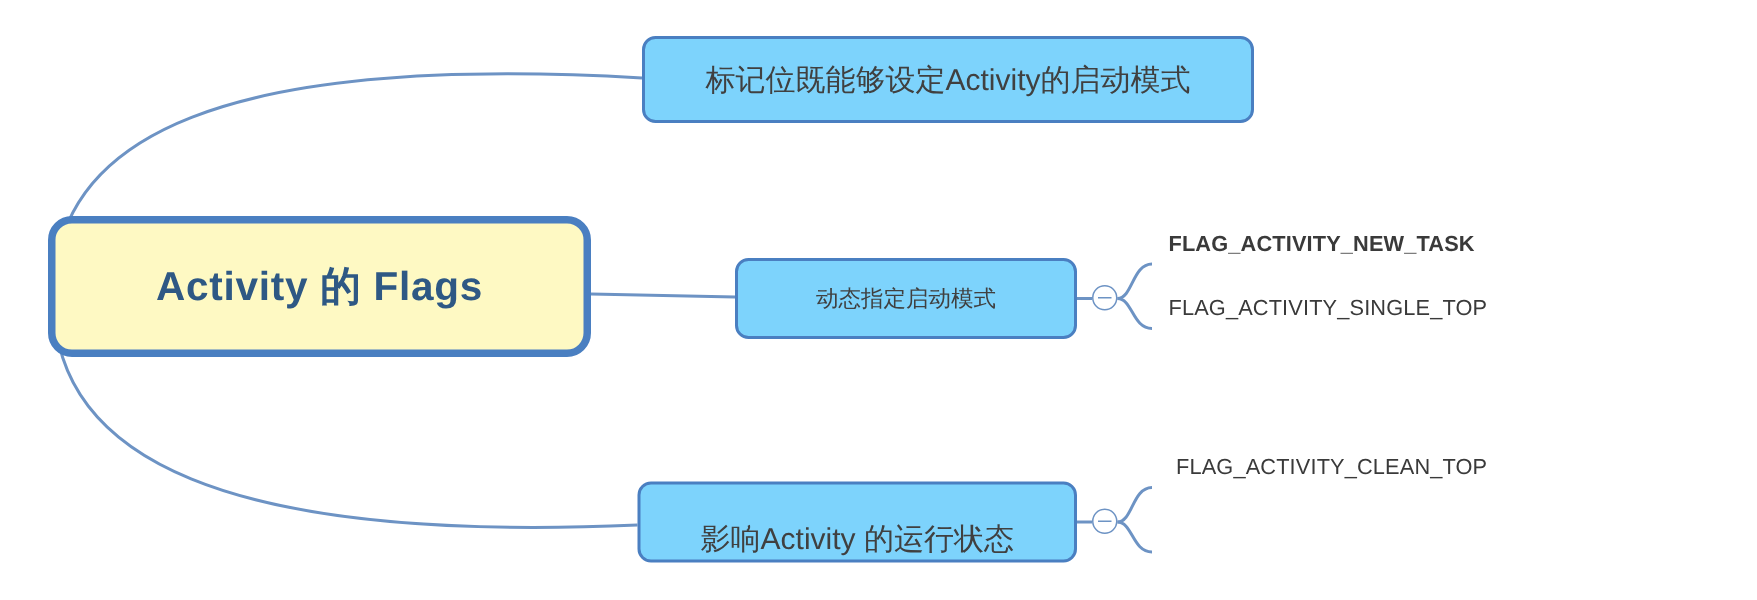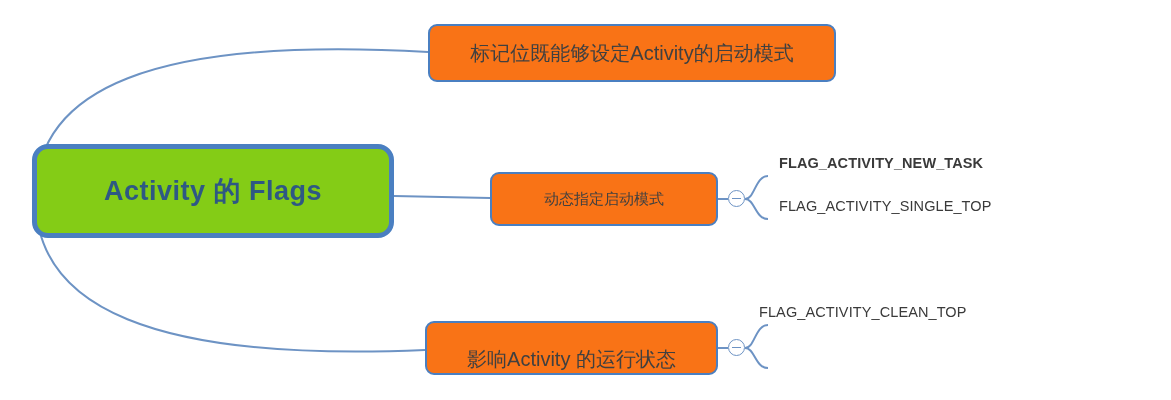--- a/index.html
+++ b/index.html
@@ -29,34 +29,34 @@
     pointer-events: none;
   }
 
   
   .node {
     position: absolute;
     box-sizing: border-box;
     display: flex;
     align-items: center;
     justify-content: center;
-    background: #f97316;
+    background: #7dd3fc;
     border: 2px solid #4a7fc1;
     border-radius: 9px;
     color: #3d3d3d;
     white-space: nowrap;
   }
   .node-root {
     left: 32px;
     top: 144px;
     width: 362px;
     height: 94px;
     border-width: 5px;
     border-radius: 16px;
-    background: #84cc16;
+    background: #fef9c3;
     border-color: #4a7fc1;
     font-size: 27px;
     font-weight: bold;
     color: #2e5884;
     letter-spacing: 0.5px;
   }
   .node-b1 {
     left: 428px;
     top: 24px;
     width: 408px;
@@ -123,21 +123,21 @@
     position: absolute;
     left: 0;
     bottom: 0;
     height: 4px;
     background: #5a8ecb;
     border-radius: 1px;
   }
 
   .leaf-l1 { left: 763px; top: 146px; width: 253px; height: 30px; font-weight: bold; }
   .leaf-l2 { left: 763px; top: 189px; width: 253px; height: 30px; }
-  .leaf-l3 { left: 743px; top: 295px; width: 248px; height: 30px; text-align: center; }
+  .leaf-l3 { left: 768px; top: 295px; width: 248px; height: 30px; text-align: center; }
   .leaf-l4 { left: 763px; top: 338px; width: 399px; height: 30px; }
 </style>
 </head>
 <body>
 
 <div id="canvas">
 
   <svg class="edges" viewBox="0 0 1171 400" xmlns="http://www.w3.org/2000/svg">
 
     <path d="M 36 196 C 36 90, 150 36, 428 52" fill="none" stroke="#6d93c4" stroke-width="2"></path>

